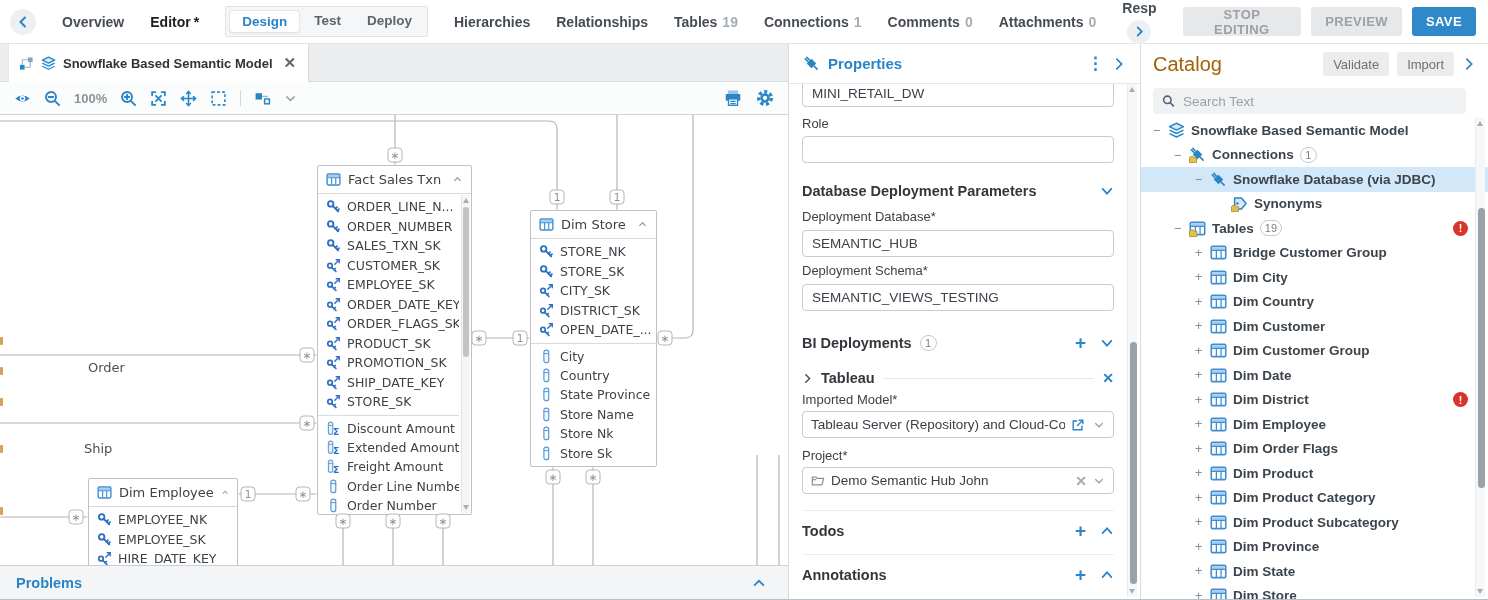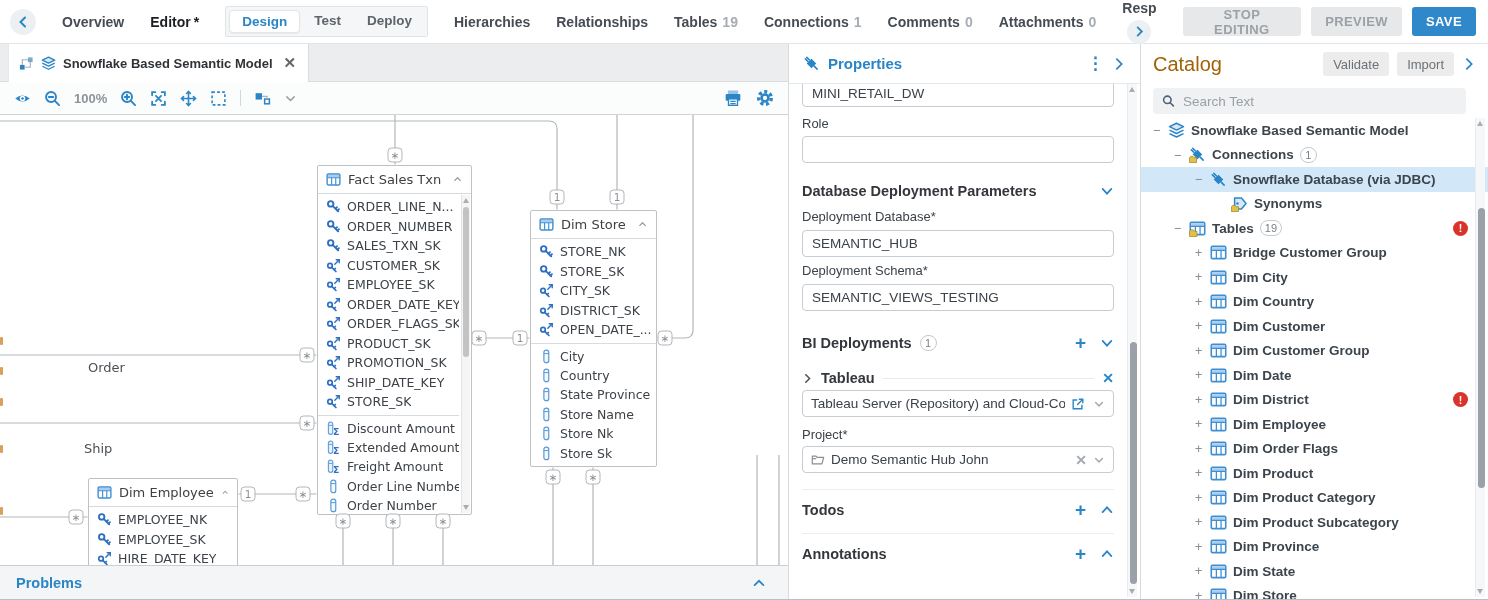--- a/index.html
+++ b/index.html
@@ -613,20 +613,21 @@
       </div>
 
       <div class="subsec" style="margin-top:18px;">
         <svg width="11" height="11" viewBox="0 0 16 16" fill="none" stroke="#4a5056" stroke-width="2.2" stroke-linecap="round">
             <path d="M5.5 2.5 L11 8 L5.5 13.5"></path>
           </svg>
         <span class="sh">Tableau</span>
         <span class="hline"></span>
         <span class="blue-x">✕</span>
       </div>
+      <div class="plabel" style="margin-top:6px;">Imported Model*</div>
       <div class="pselect" style="margin-top:4px;">
         <span class="val">Tableau Server (Repository) and Cloud-Co</span>
         <svg width="14" height="14" viewBox="0 0 16 16" style="flex:0 0 auto;" fill="none" stroke="#2a85c7" stroke-width="1.6" stroke-linecap="round">
           <path d="M6.5 3.5 H2.5 V13.5 H12.5 V9.5"></path>
             <path d="M7.5 8.5 L13.5 2.5 M9.5 2.5 H13.5 V6.5"></path>
         </svg>
         <svg width="12" height="12" viewBox="0 0 16 16" style="flex:0 0 auto; margin-left:2px;" fill="none" stroke="#a4aab0" stroke-width="2" stroke-linecap="round">
             <path d="M3.5 6 L8 10.5 L12.5 6"></path>
           </svg>
       </div>

